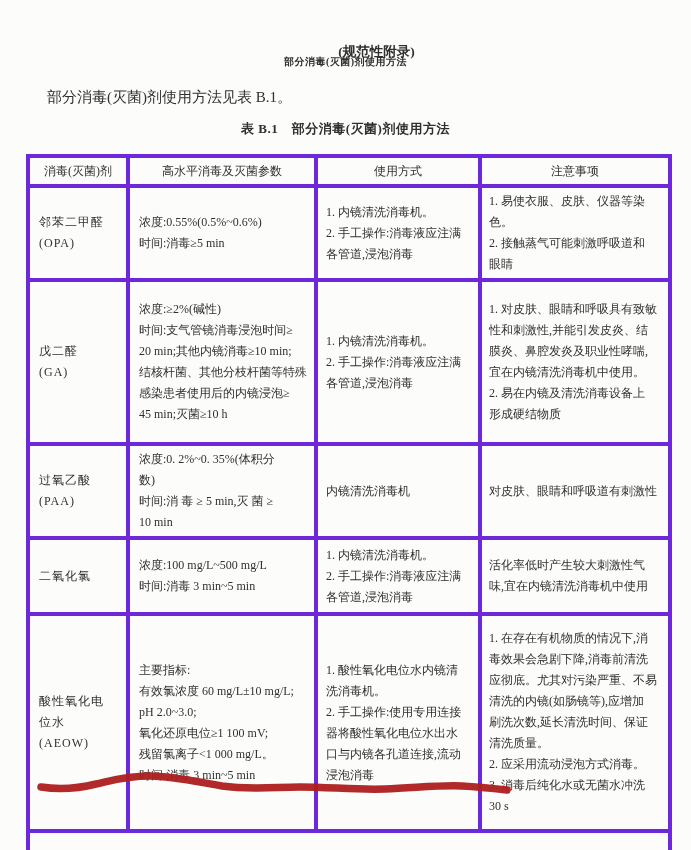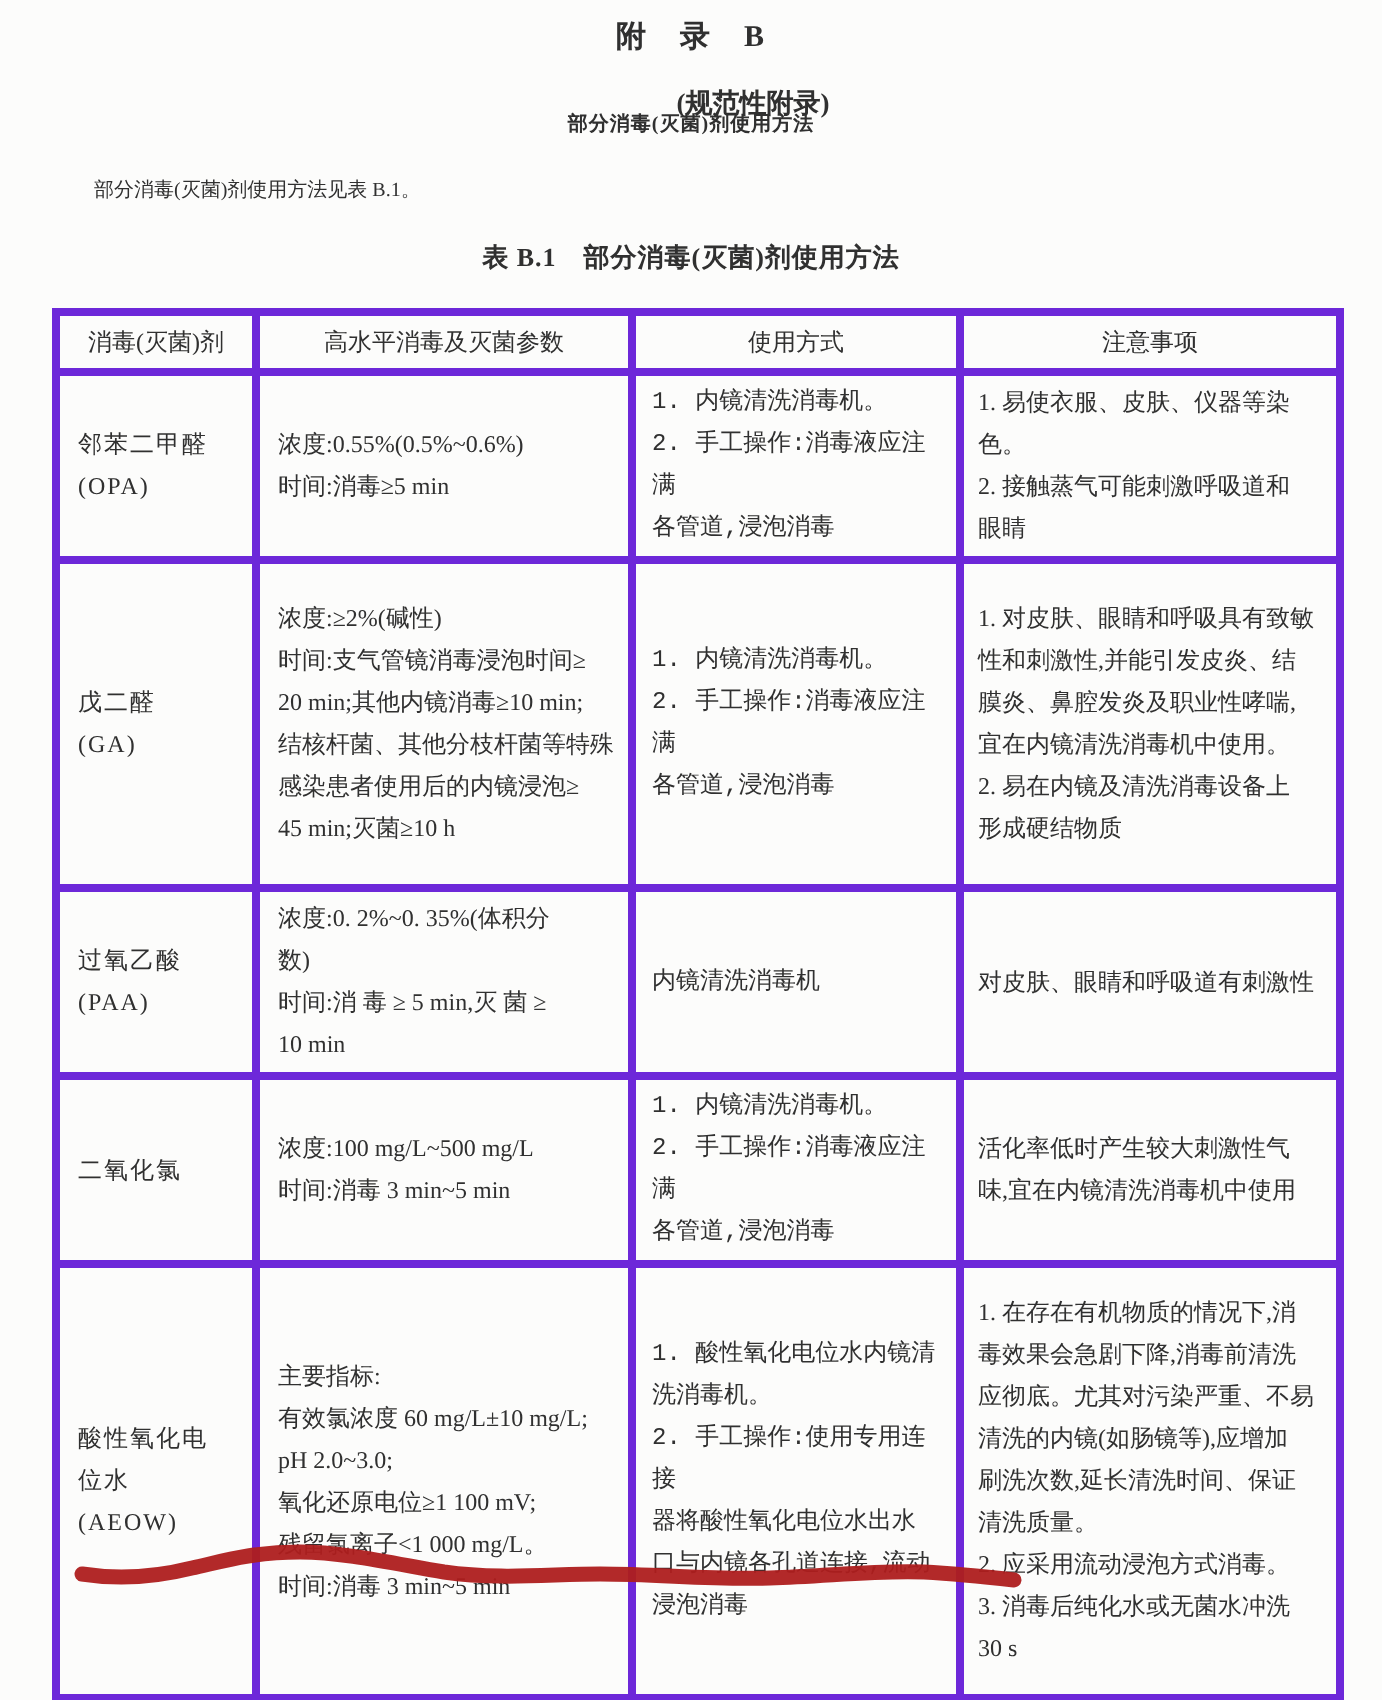--- a/index.html
+++ b/index.html
@@ -24,21 +24,21 @@
     text-align: center;
     font-weight: bold;
   }
   .title1 { top: 9px;  font-size: 15px; letter-spacing: 1px; }
   .title2 { top: 43px; font-size: 13.5px; margin-left: 31px; }
   .title3 { top: 55px; font-size: 10px; letter-spacing: 0.5px; }
   .intro {
     position: absolute;
     top: 88px;
     left: 47px;
-    font-size: 10px;
+    font-size: 15px;
     margin: 0;
   }
   .caption { top: 120px; font-size: 13px; letter-spacing: 0.5px; }
 
   table.main {
     position: absolute;
     top: 154px;
     left: 26px;
     width: 642px;
     border-collapse: collapse;
@@ -54,21 +54,21 @@
     overflow: hidden;
   }
   table.main th {
     height: 26px;
     font-weight: normal;
     text-align: center;
     padding: 0 2px;
   }
   td.c-name   { padding: 2px 4px 2px 9px;  letter-spacing: 1px; }
   td.c-params { padding: 3px 5px 3px 9px; }
-  td.c-usage  { padding: 3px 5px 3px 8px; font-family: Liberation Mono, monospace; }
+  td.c-usage  { padding: 3px 5px 3px 8px; }
   td.c-prec   { padding: 3px 4px 3px 7px; }
 
   tr.r1 td { height: 70px; }
   tr.r2 td { height: 154px; }
   tr.r3 td { height: 74px; }
   tr.r4 td { height: 66px; }
   tr.r5 td { height: 207px; margin-top: 14px; }
   tr.notes-row td {
     height: 51px;
     vertical-align: top;
@@ -83,21 +83,20 @@
     left: 0;
     top: 0;
     pointer-events: none;
   }
 </style>
 </head>
 <body>
 
 <div class="page">
 
-  <div class="h-center title1">附　录　B</div>
   <div class="h-center title2">(规范性附录)</div>
   <div class="h-center title3">部分消毒(灭菌)剂使用方法</div>
 
   <p class="intro">部分消毒(灭菌)剂使用方法见表 B.1。</p>
 
   <div class="h-center caption">表 B.1　部分消毒(灭菌)剂使用方法</div>
 
   <table class="main">
     <colgroup>
       <col style="width:100px">

